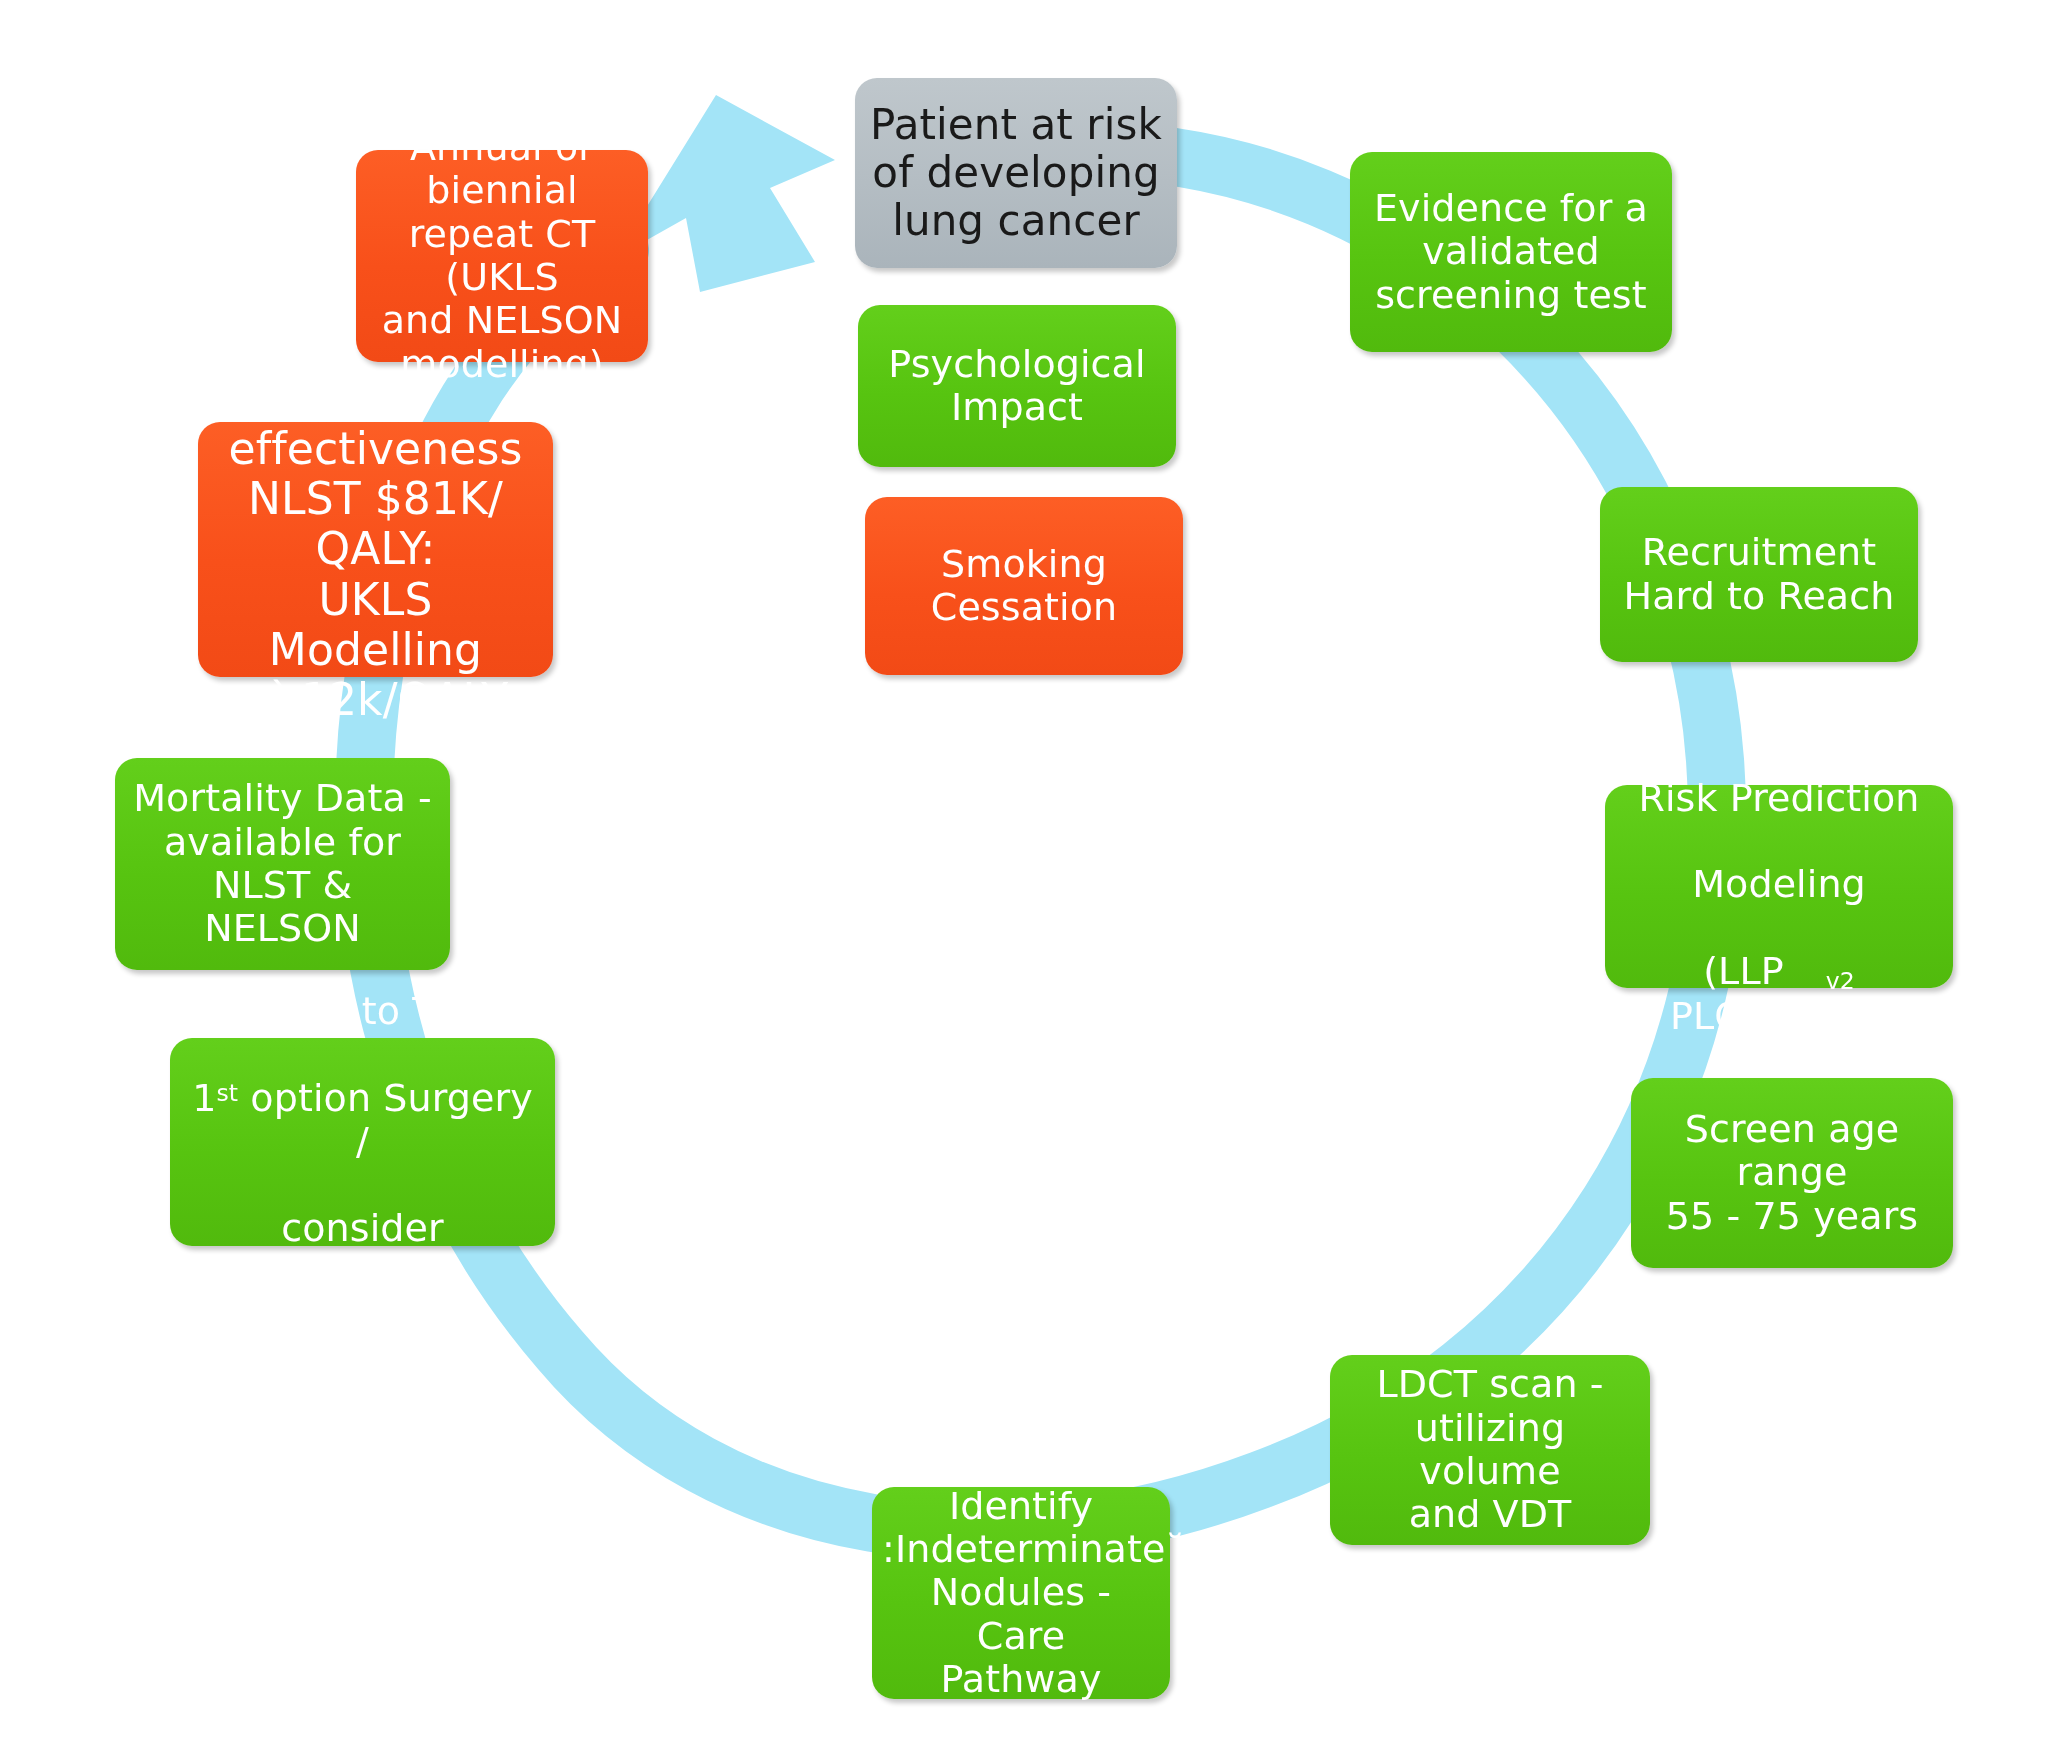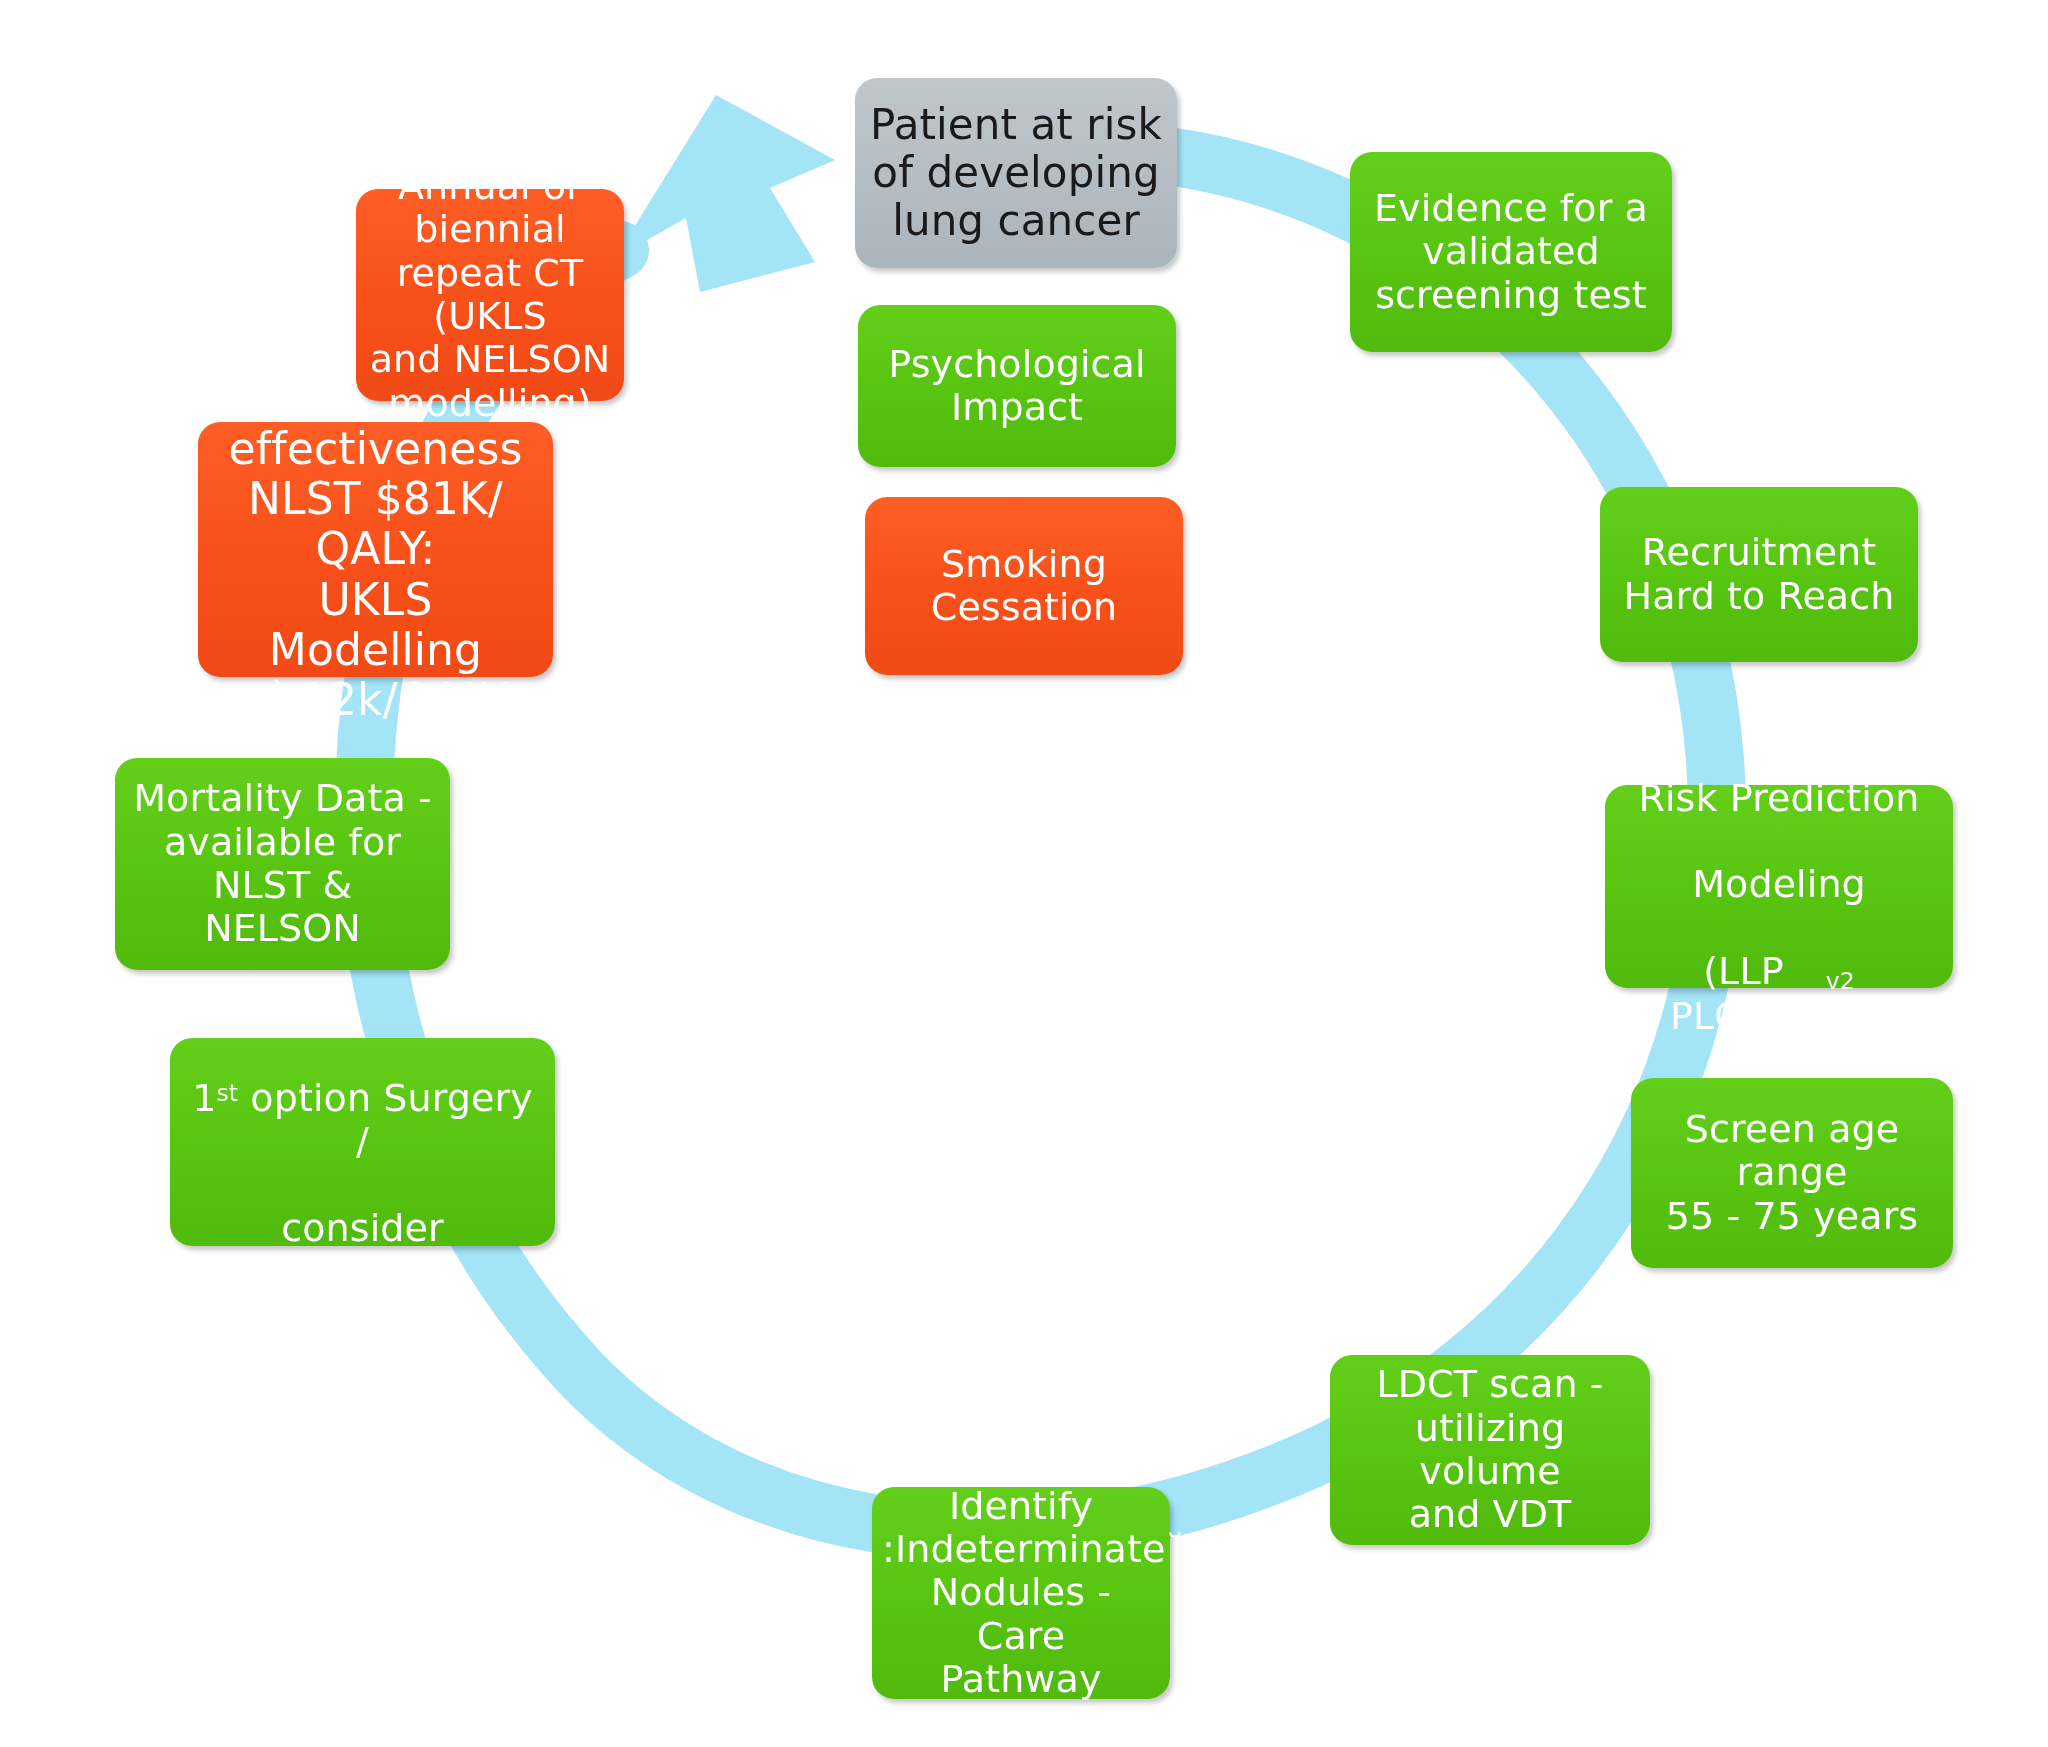--- a/index.html
+++ b/index.html
@@ -123,21 +123,21 @@
   <div class="node green" style="left:872px; top:1487px; width:298px; height:212px; font-size:38px;">
     <span class="txt">Identify
 :Indeterminate˘
 Nodules  - Care
 Pathway</span>
   </div>
 
 
   <div class="node green" style="left:170px; top:1038px; width:385px; height:208px; font-size:38px;">
     <span class="txt">
-      <br>
+      <span>Decision to Treat ¯</span><br>
       <span>1</span><sup>st</sup><span> option Surgery /</span><br>
       <span>consider</span><br>
       <span>Radiotherapy</span>
     </span>
   </div>
 
   <div class="node green" style="left:115px; top:758px; width:335px; height:212px; font-size:38px;">
     <span class="txt">Mortality Data -
 available for
 NLST  &amp;
@@ -145,20 +145,20 @@
   </div>
 
   <div class="node orange" style="left:198px; top:422px; width:355px; height:255px; font-size:44px;">
     <span class="txt">Cost effectiveness
 NLST  $81K/
 QALY:
 UKLS Modelling
 ~ì 12k/QALY.</span>
   </div>
 
-  <div class="node orange" style="left:356px; top:150px; width:268px; height:212px; font-size:38px;margin-top:39px;">
+  <div class="node orange" style="left:356px; top:150px; width:292px; height:212px; font-size:38px;">
     <span class="txt">Annual or biennial
 repeat CT (UKLS
 and NELSON
 modelling)</span>
   </div>
 
 </div>
 
 </body></html>

